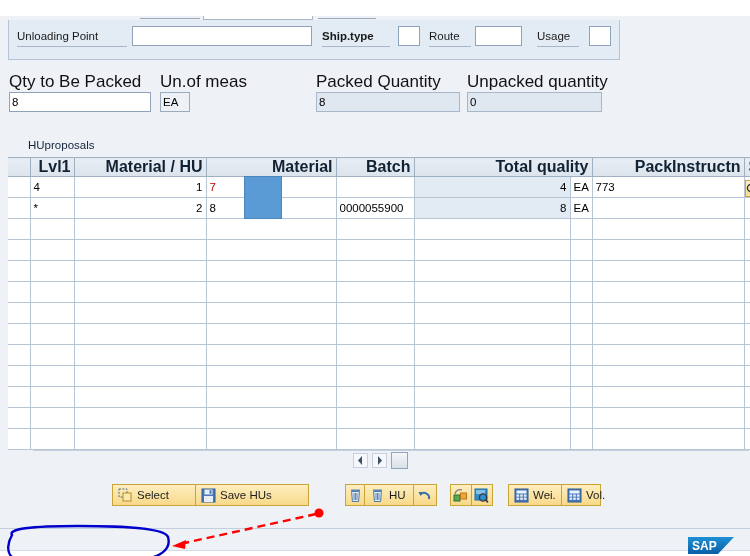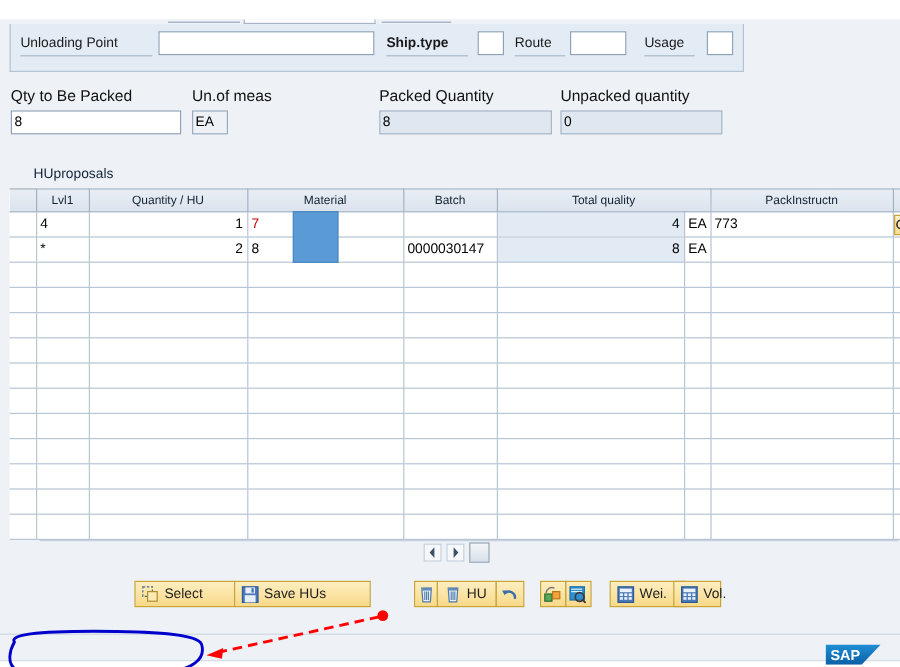--- a/index.html
+++ b/index.html
@@ -60,47 +60,47 @@
   .inp.ro {
     background: #dfe8f1; border: 1px solid #a7b7c8;
   }
   .inp.small-ro {
     background: #eef2f7; border: 1px solid #9aacbe;
   }
 
   
   .field2 { position: absolute; }
   .field2 .l {
-    position: absolute; white-space: nowrap; font-size: 13px; color: #111;
+    position: absolute; white-space: nowrap; font-size: 17px; color: #111;
   }
 
   
   .tbl-title {
     position: absolute; left: 28px; top: 123px;
     font-size: 11.5px; color: #12243a;
   }
   .grid-wrap {
     position: absolute; left: 8px; top: 141px;
     width: 748px; height: 305px;
   }
   table.grid {
     border-collapse: collapse;
     table-layout: fixed;
     background: #ffffff;
   }
   table.grid th {
     background: linear-gradient(to bottom, #e9eef5 0%, #dbe3ec 100%);
     border: 1px solid #9fb0c3;
     border-left: none;
-    font-weight: normal;
-    font-size: 10px;
+    font-weight: bold;
+    font-size: 16px;
     color: #102234;
     height: 19px;
     padding: 0 3px;
-    text-align: center;
+    text-align: right;
     white-space: nowrap;
     overflow: hidden;
   }
   table.grid td {
     border: 1px solid #b7c5d4;
     border-top: none; border-left: none;
     height: 21px;
     padding: 0 3px;
     font-size: 11.5px;
     white-space: nowrap;
@@ -299,21 +299,21 @@
         <col style="width:78px">
         <col style="width:156px">
         <col style="width:22px">
         <col style="width:152px">
         <col style="width:24px">
       </colgroup>
       <thead>
         <tr>
           <th class="rowsel-h"></th>
           <th>Lvl1</th>
-          <th>Quantity / HU</th>
+          <th>Material / HU</th>
           <th>Material</th>
           <th>Batch</th>
           <th colspan="2">Total quality</th>
           <th>PackInstructn</th>
           <th>St</th>
         </tr>
       </thead>
       <tbody id="grid-body">
           <tr class="r-data1">
             <td class="rowsel"></td>
@@ -327,21 +327,21 @@
             <td style="padding: 0px;"><span style="display:inline-block;width:20px;height:17px;background:linear-gradient(to bottom,#fdf0c6,#f7dd92);border:1px solid #c8a43c;position:relative;top:1px"><svg width="18" height="14" viewBox="0 0 18 14">
                   <circle cx="5" cy="7" r="3.6" fill="none" stroke="#333" stroke-width="1.3"></circle>
                   <circle cx="12" cy="7" r="3.6" fill="none" stroke="#333" stroke-width="1.3"></circle>
                 </svg></span></td>
           </tr>
           <tr class="r-data2">
             <td class="rowsel"></td>
             <td>*</td>
             <td class="numeric">2</td>
             <td><span class="">8</span><span style="display:inline-block;width:34px"></span><span class="">3</span></td>
-            <td>0000030147</td>
+            <td>0000055900</td>
             <td class="numeric tintcol">8</td>
             <td>EA</td>
             <td></td>
             <td style="padding: 0px;"></td>
           </tr>
           <tr>
             <td class="rowsel"></td>
             <td></td>
             <td></td>
             <td></td>

